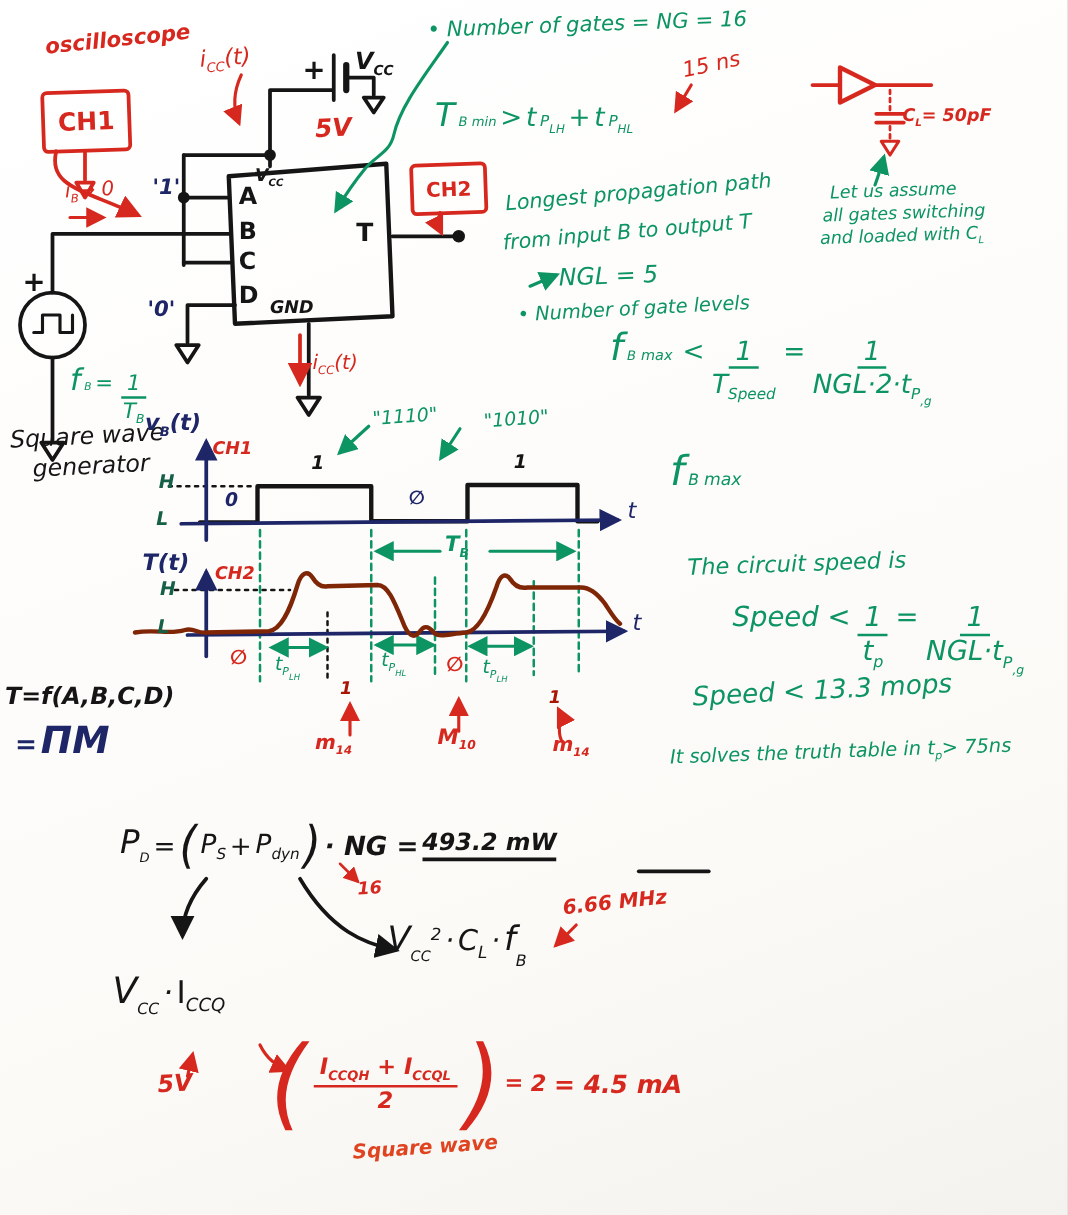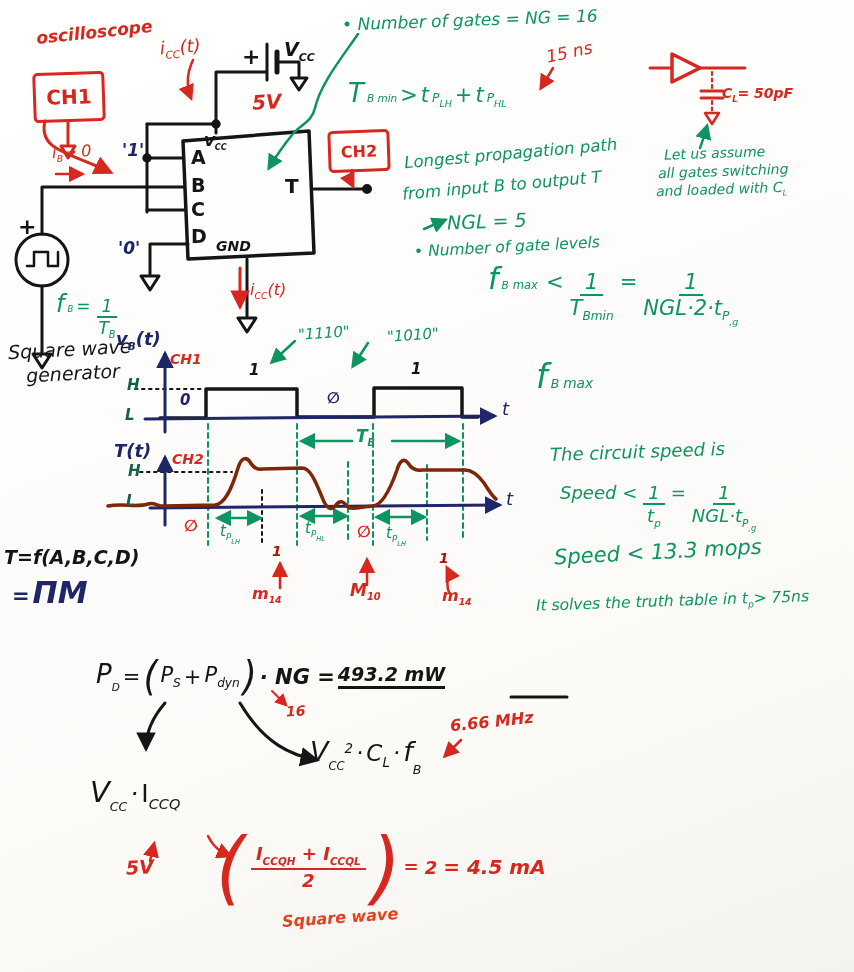--- a/index.html
+++ b/index.html
@@ -208,36 +208,36 @@
   <span>and loaded with C</span><span class="sub">L</span></div>
 
 <div class="t green" style="left:488px;top:264px;font-size:21px">
   <span class="flex">
         <span style="font-size:30px">f</span>
         <span class="bsub">B</span>
         <span class="maxs">max</span>
   <span>&lt;</span>
   <span class="frac">
           <span class="num">1</span>
-          <span class="den"><span>T</span><span class="sub">Bmin</span></span>
+          <span class="den"><span>T</span><span class="sub">Speed</span></span>
         </span>
   <span>=</span>
   <span class="frac">
           <span class="num">1</span>
           <span class="den"><span>NGL·2·t</span><span class="sub"><span>P</span><span class="ssub">,g</span></span></span>
         </span>
       </span></div>
 <div class="t green" style="left:536px;top:360px;font-size:25px">
   <span class="flex">
         <span style="font-size:33px">f</span>
         <span class="bsub">B</span>
         <span class="maxs">max</span>
       </span></div>
 <div class="t green" style="left:550px;top:443px;font-size:18px;transform:rotate(-2deg)">The circuit speed is</div>
-<div class="t green" style="left:560px;top:484px;font-size:18px">
+<div class="t green" style="left:586px;top:484px;font-size:22px">
   <span class="flex">
         <span>Speed &lt;</span>
   <span class="frac">
           <span class="num">1</span>
           <span class="den"><span>t</span><span class="sub">p</span></span>
         </span>
   <span>=</span>
   <span class="frac">
           <span class="num">1</span>
           <span class="den"><span>NGL·t</span><span class="sub"><span>P</span><span class="ssub">,g</span></span></span>

